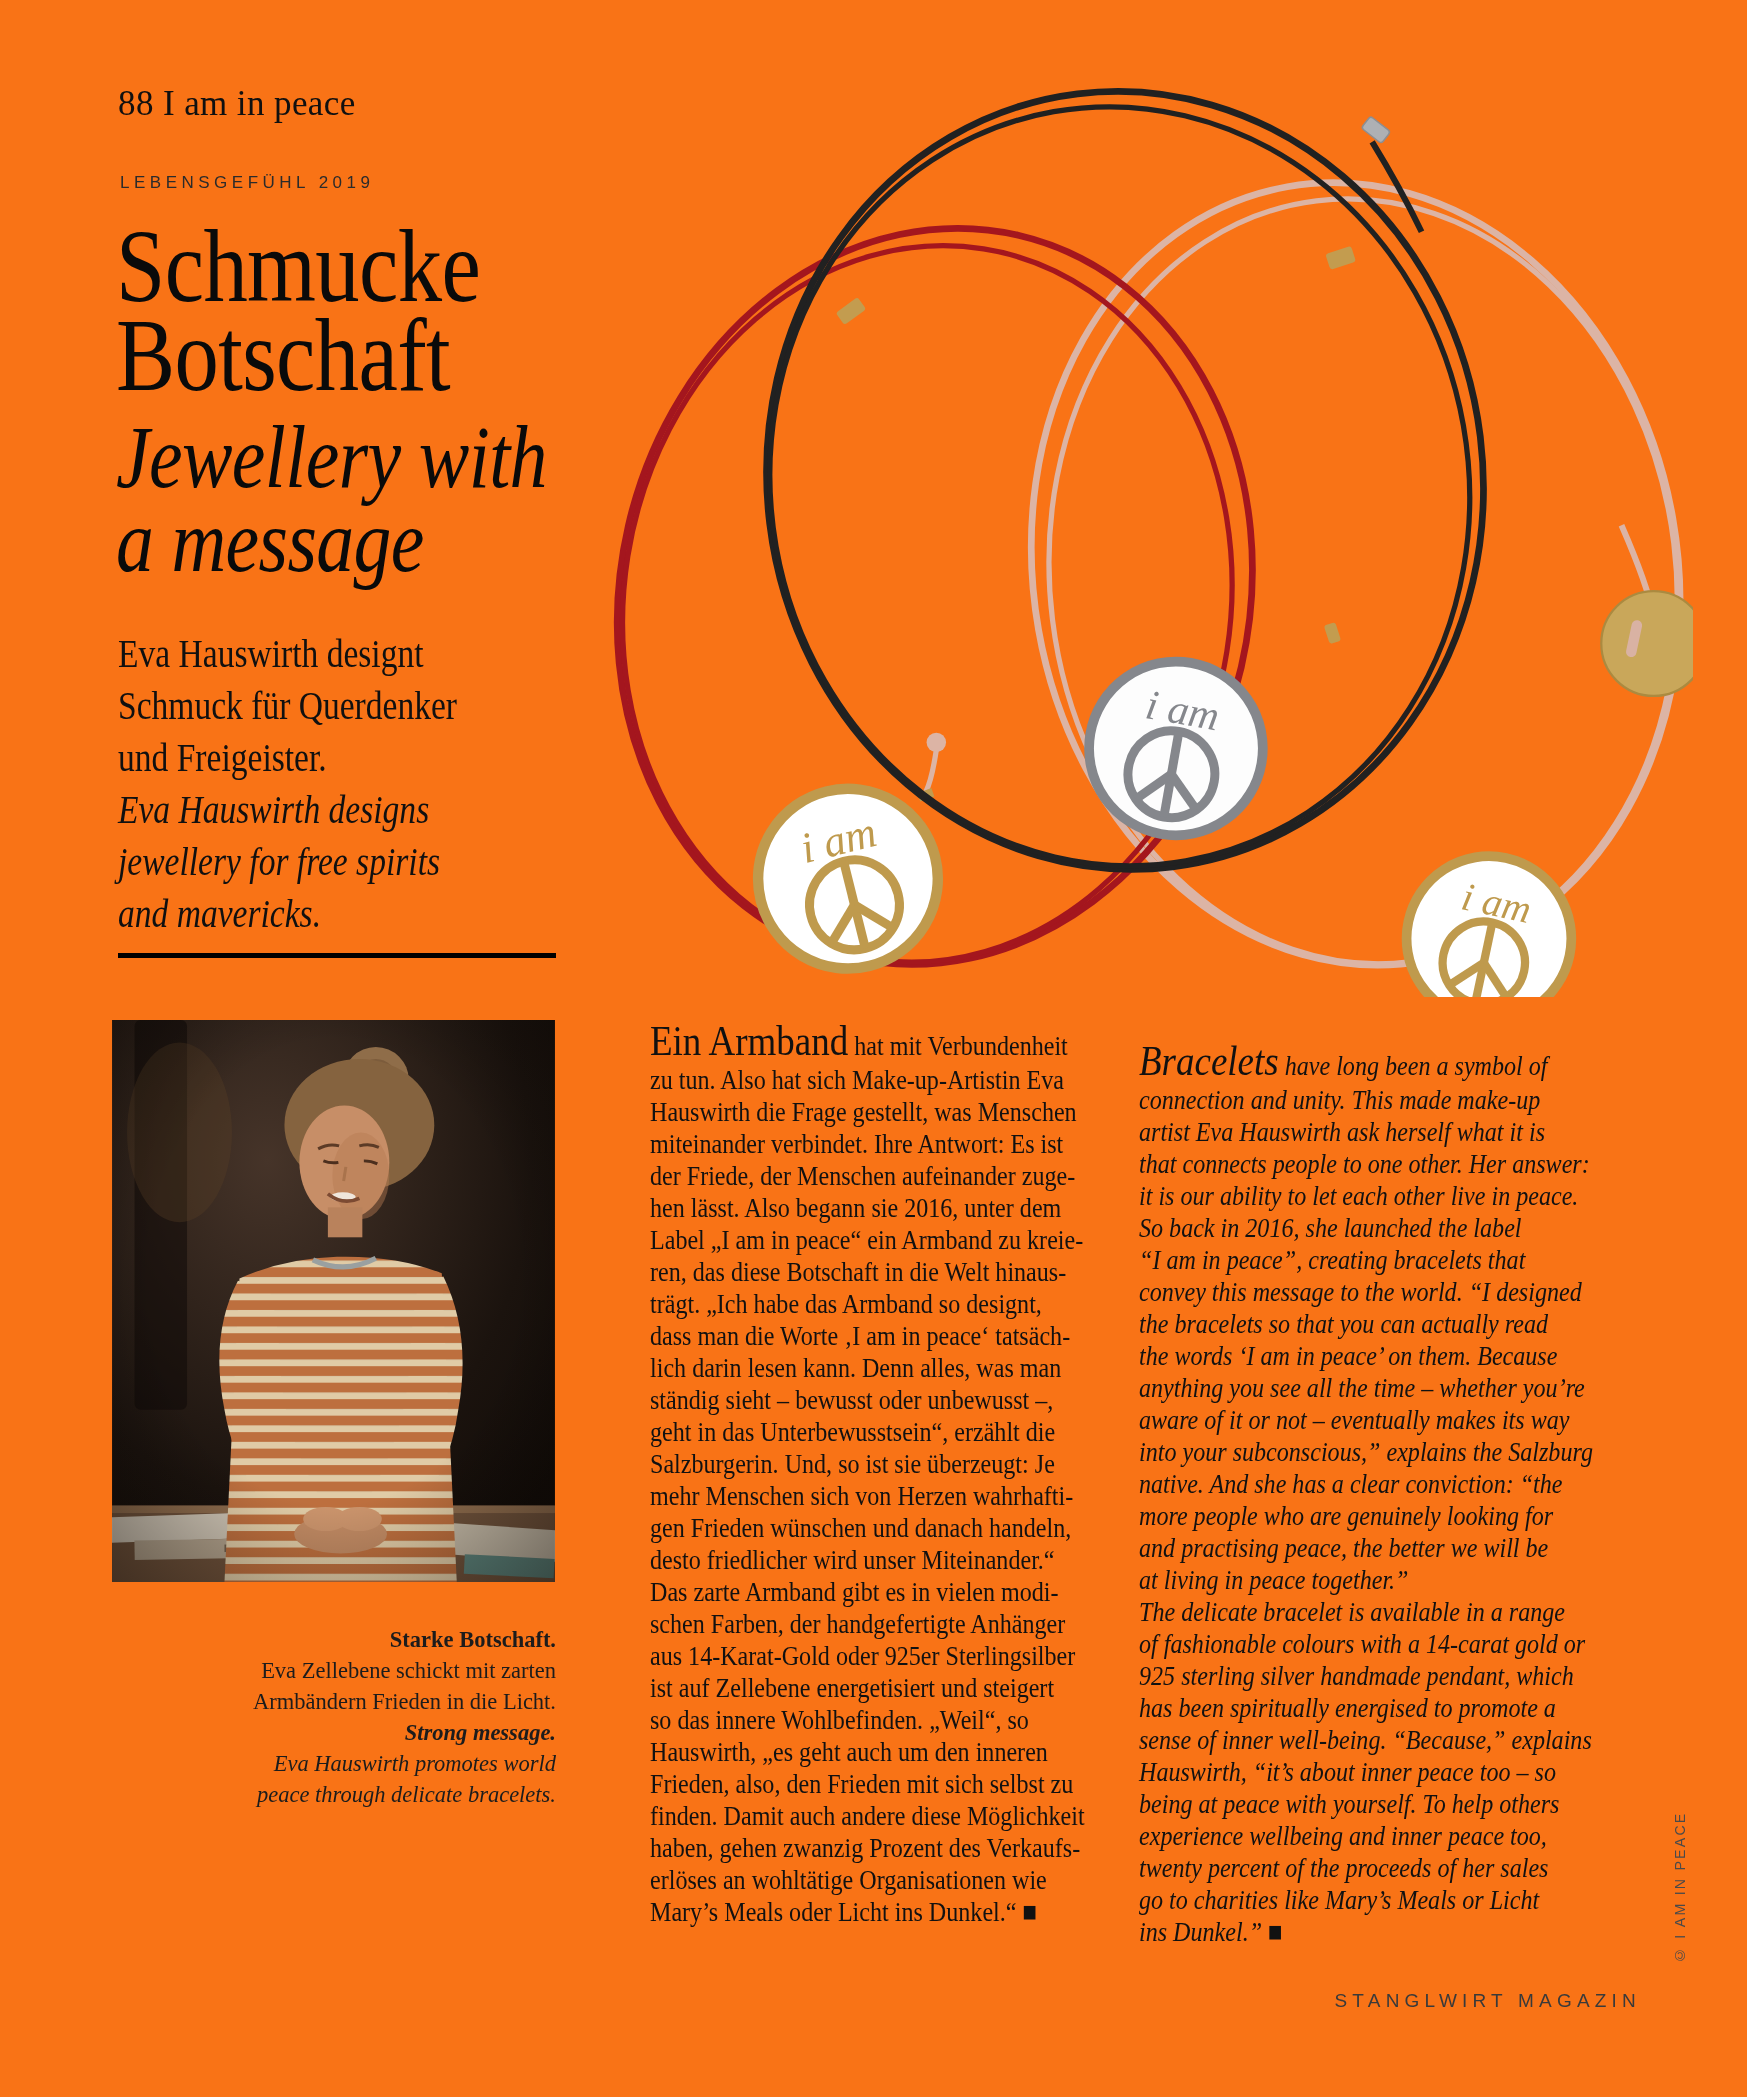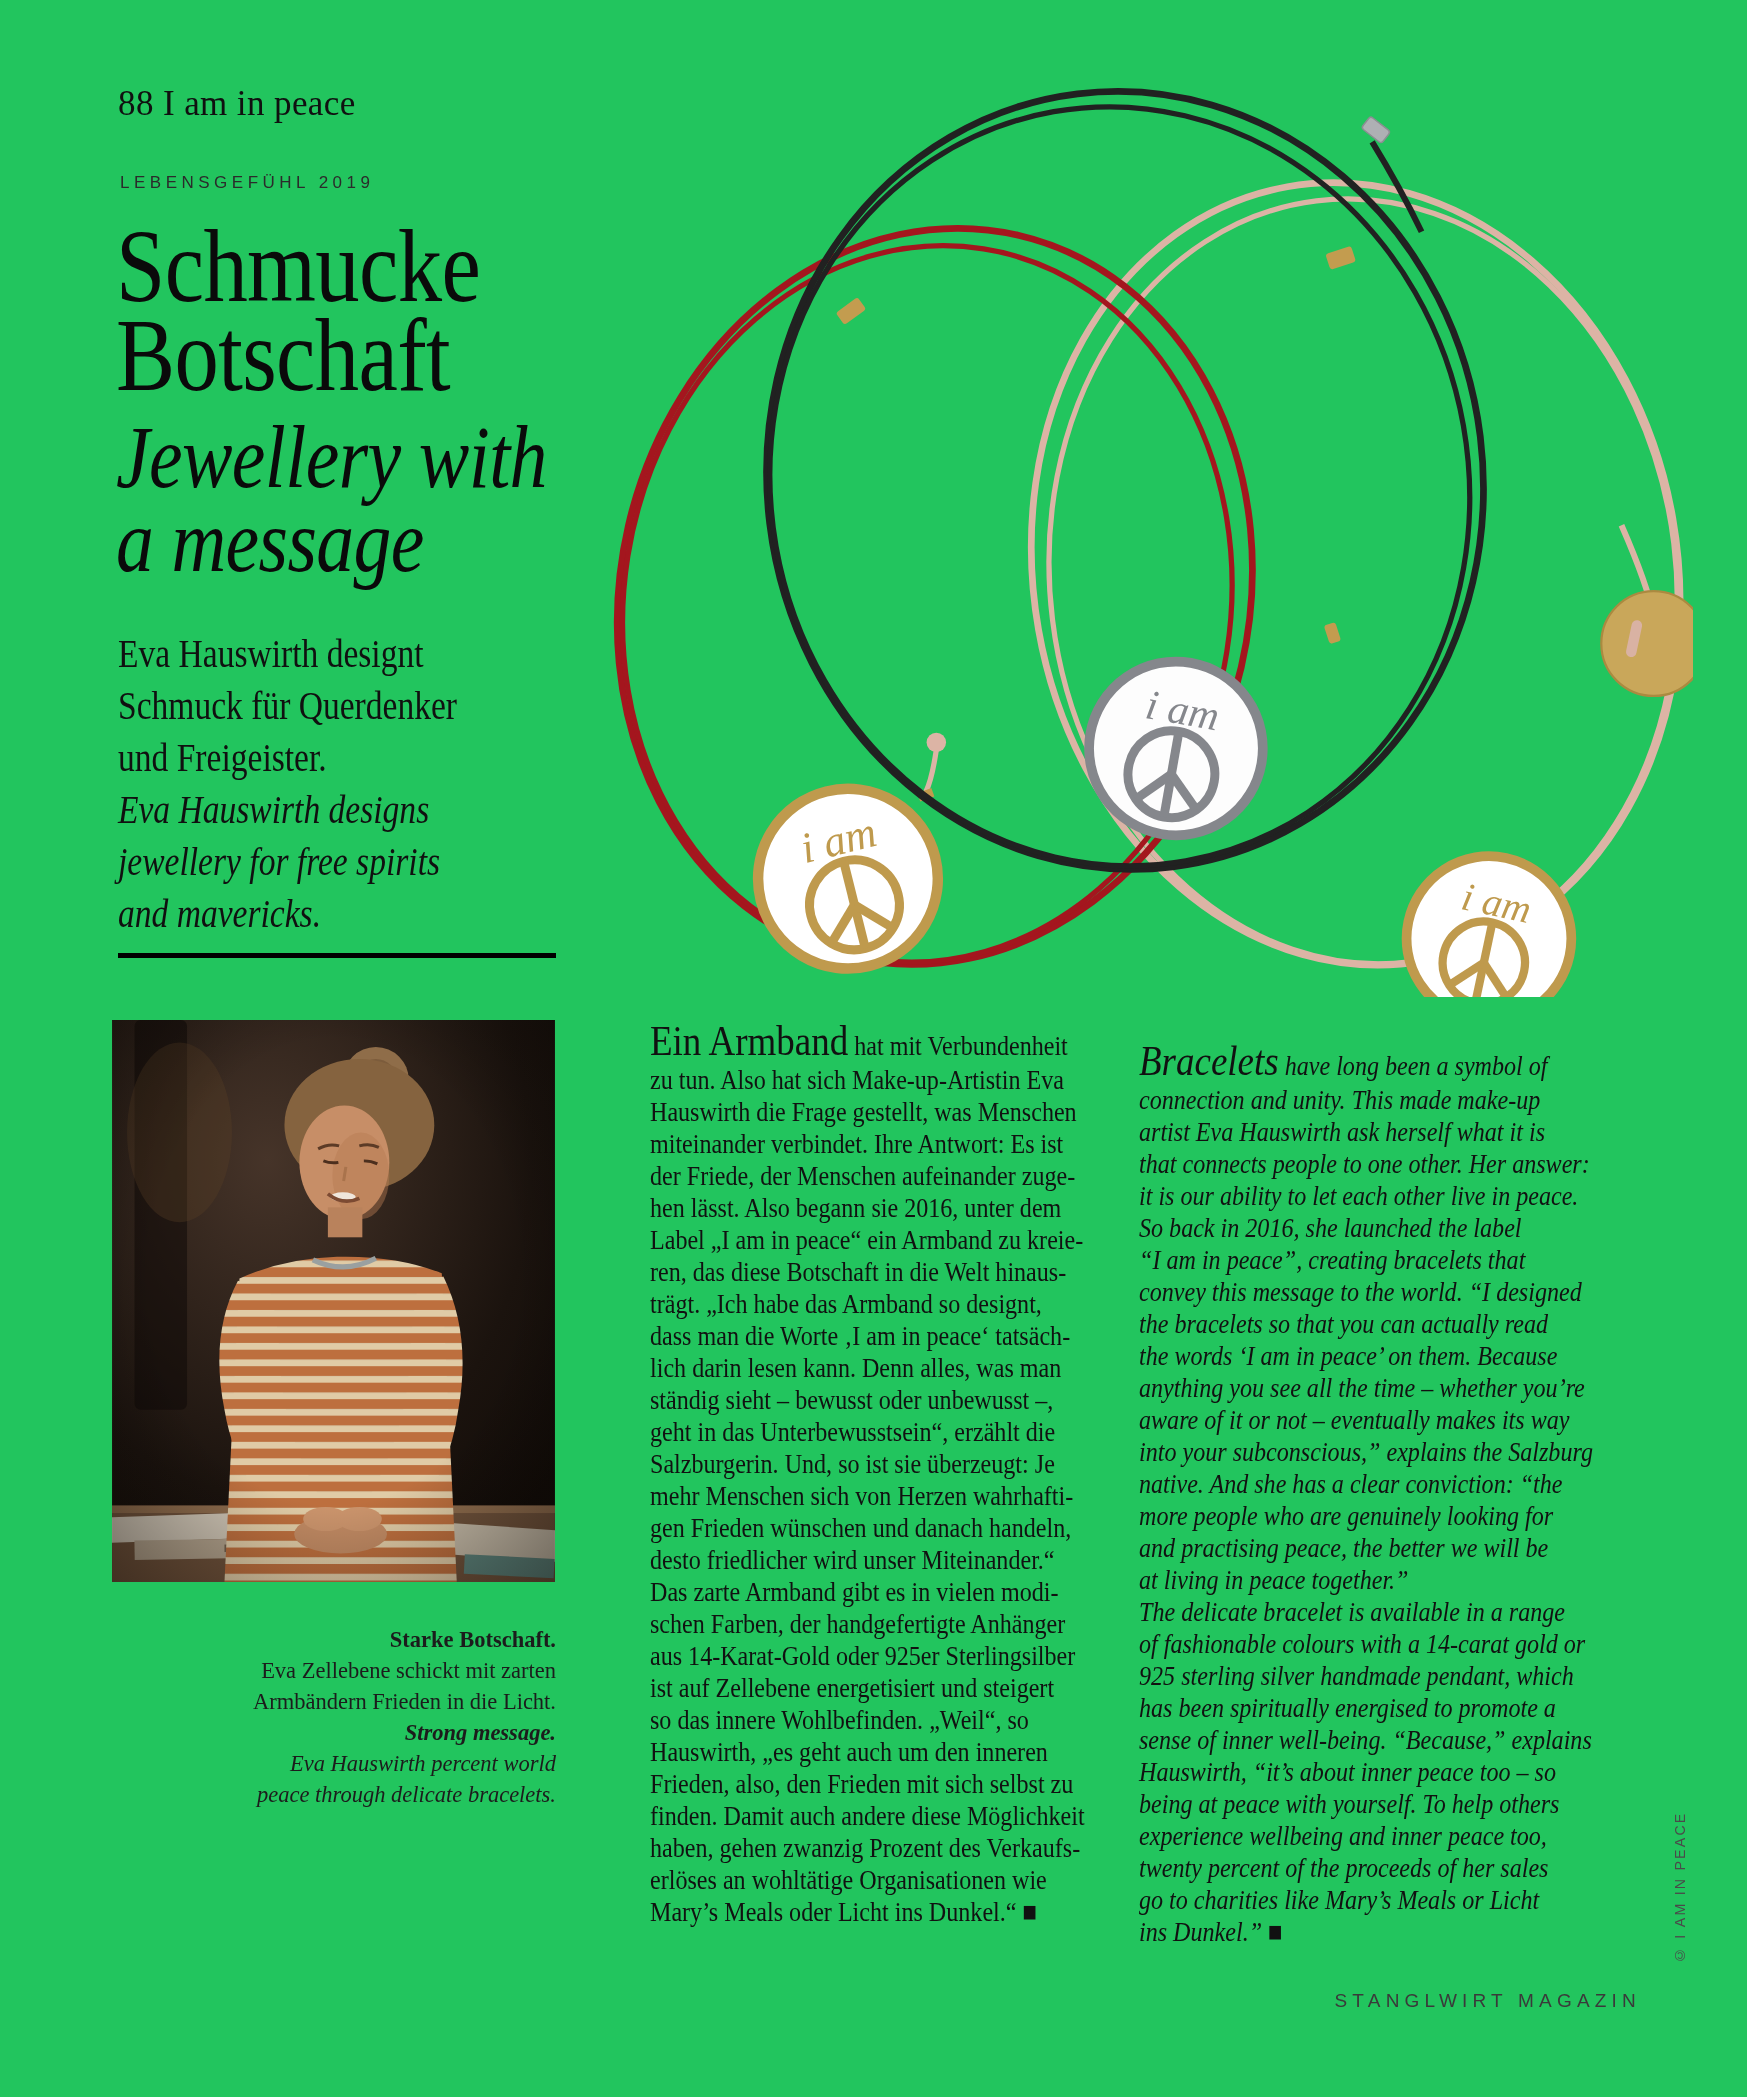--- a/index.html
+++ b/index.html
@@ -1,16 +1,16 @@
 <!DOCTYPE html>
 <html style="font-size:12px"><head>
 <meta charset="utf-8">
 <style>
   html,body{margin:0;padding:0;background:#fff;}
-  .page{position:relative;width:1748px;height:2097px;background:#22c55e;overflow:hidden;
+  .page{position:relative;width:1748px;height:2097px;background:#f97316;overflow:hidden;
         font-family:"Liberation Serif",serif;color:#141414;}
   .abs{position:absolute;}
   .cx{transform:scaleX(0.86);transform-origin:0 0;white-space:nowrap;}
   
   .pagenum{font-size:35px;letter-spacing:0.4px;color:#101010;}
   .issue{font-family:"Liberation Sans",sans-serif;font-size:17px;letter-spacing:4.5px;color:#2b2b2b;}
   
   .hl{font-size:103px;line-height:89px;font-weight:400;color:#0a0a0a;letter-spacing:-0.7px;}
   .hl-it{font-size:88px;line-height:84px;font-style:italic;color:#0a0a0a;letter-spacing:-0.7px;}
   
@@ -115,21 +115,21 @@
       <ellipse cx="330" cy="666" rx="30" ry="16" fill="#cb946c"></ellipse>
       <rect width="591" height="750" fill="url(#vign)"></rect>
     </svg>
   </div>
 
   <div class="abs cap" style="left:166px;top:1624px;">
       <div class="b">Starke Botschaft.</div>
       <div class="r">Eva Zellebene schickt mit zarten</div>
       <div class="r">Armbändern Frieden in die Licht.</div>
       <div class="bi">Strong message.</div>
-      <div class="i">Eva Hauswirth percent world</div>
+      <div class="i">Eva Hauswirth promotes world</div>
       <div class="i">peace through delicate bracelets.</div>
     </div>
 
   <div class="abs" style="left:584px;top:46px;">
     <svg width="1109" height="951" viewBox="0 0 1480 1270">
 
       <g fill="none" stroke="#dcb4a5">
         <ellipse cx="1030" cy="705" rx="430" ry="525" stroke-width="9" transform="rotate(-10 1030 705)"></ellipse>
         <ellipse cx="1040" cy="715" rx="418" ry="512" stroke-width="7" transform="rotate(-7 1040 715)"></ellipse>
         <path d="M1385,640 Q1420,720 1428,762" stroke-width="8"></path>

